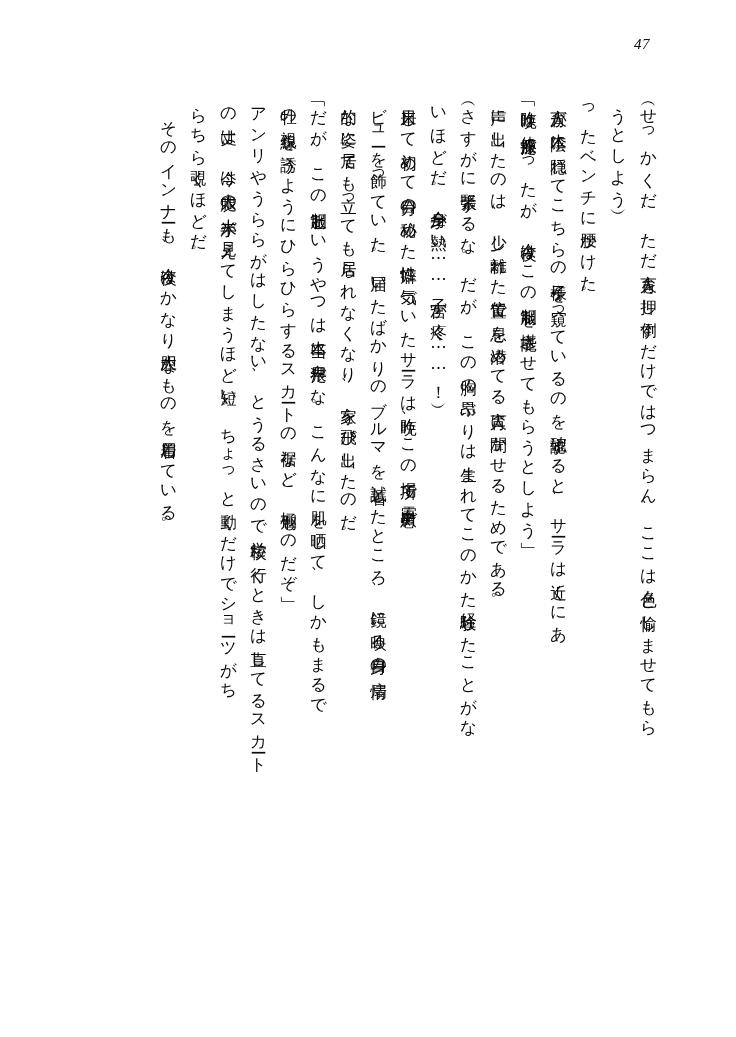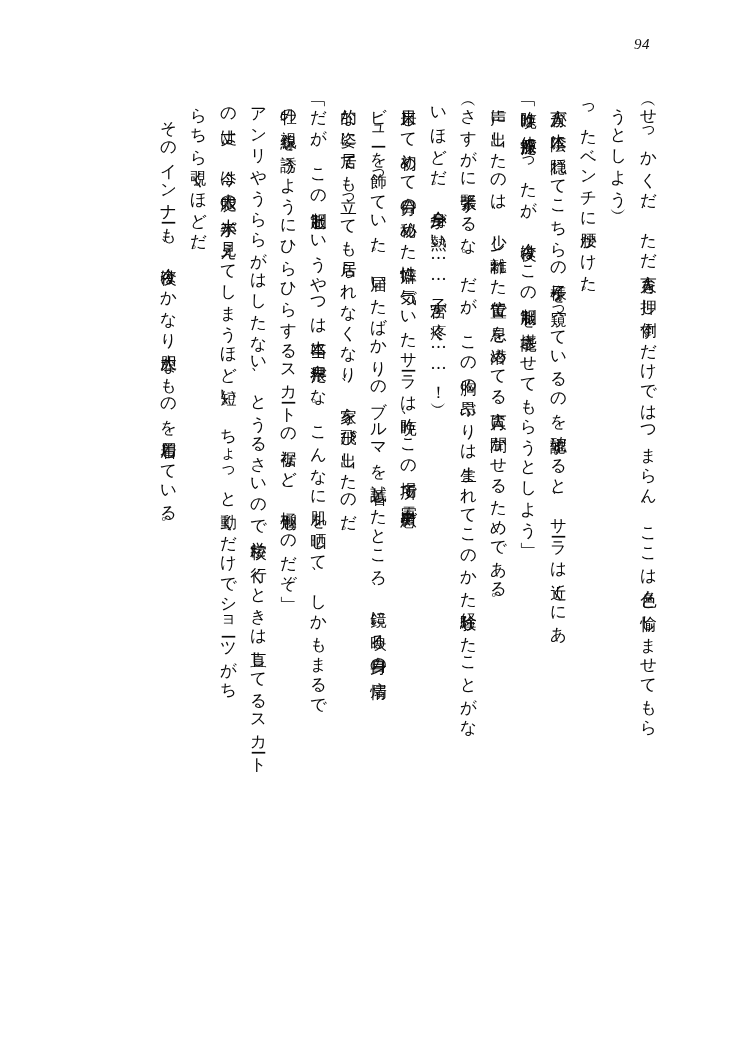--- a/index.html
+++ b/index.html
@@ -65,21 +65,21 @@
   
   .tcol.indent {
     padding-top: 14px;
   }
 </style>
 </head>
 <body>
 
 <div class="page">
 
-  <div class="page-number">94</div>
+  <div class="page-number">47</div>
 
   <div class="text-block">
     <div class="tcol">（せっかくだ、ただ育人を押し倒すだけではつまらん、ここは色々と愉しませてもら</div>
     <div class="tcol">うとしよう）</div>
     <div class="tcol">ったベンチに腰かけた。</div>
     <div class="tcol">育人が木陰に隠れてこちらの様子を窺っているのを確認すると、サーラは近くにあ</div>
     <div class="tcol">「昨晩は体操服だったが、今夜はこの制服を堪能させてもらうとしよう」</div>
     <div class="tcol">声に出したのは、少し離れた位置で息を潜めてる育人に聞かせるためである。</div>
     <div class="tcol">（さすがに緊張するな。だが、この胸の昂ぶりは生まれてこのかた経験したことがな</div>
     <div class="tcol">いほどだ。全身が熱い……子宮が疼く……！）</div>

